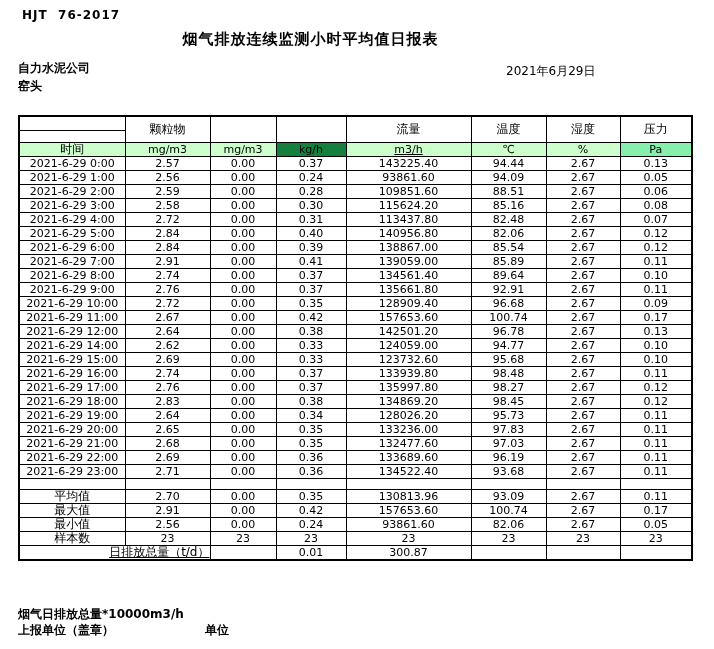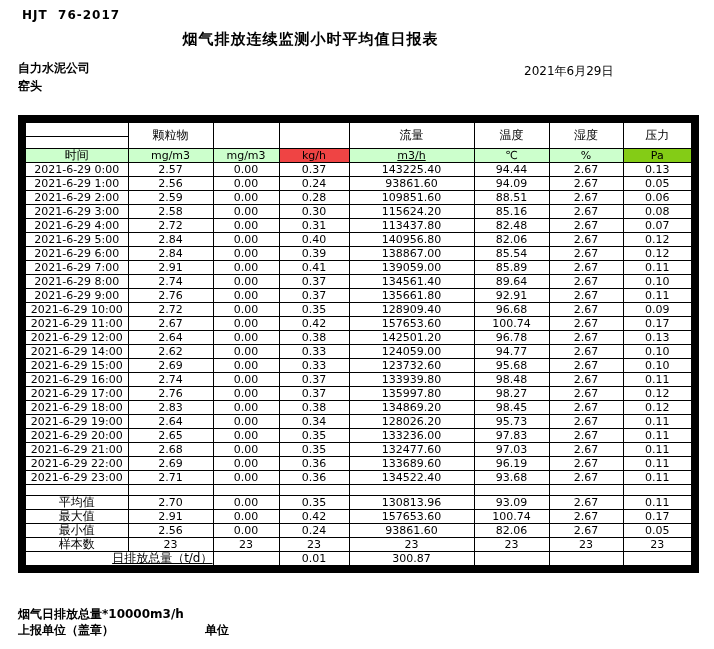--- a/index.html
+++ b/index.html
@@ -6,24 +6,24 @@
   body{
     width:714px;height:649px;background:#ffffff;position:relative;
     font-family:"DejaVu Sans","Liberation Sans",sans-serif;color:#000;
     -webkit-font-smoothing:none;
   }
   .abs{position:absolute;}
   .doc-standard{left:22px;top:8px;font-size:12px;font-weight:bold;white-space:pre;letter-spacing:1px;}
   .doc-title{left:0;top:30px;width:621px;text-align:center;font-size:15px;font-weight:bold;letter-spacing:1px;}
   .company{left:18px;top:60px;font-size:12px;font-weight:bold;}
   .unit-name{left:18px;top:78px;font-size:12px;font-weight:bold;}
-  .report-date{left:524px;top:63px;font-size:12px;}
+  .report-date{left:506px;top:63px;font-size:12px;}
 
   .table-wrap{left:18px;top:115px;}
-  table{border-collapse:collapse;table-layout:fixed;width:673px;border:8px solid #000000;}
+  table{border-collapse:collapse;table-layout:fixed;width:673px;border:2px solid #000000;}
   th,td{
     border:1px solid #000;padding:0;margin:0;text-align:center;vertical-align:middle;
     font-size:11px;font-weight:normal;line-height:13px;overflow:hidden;white-space:nowrap;
   }
   thead tr.group th{height:25px;font-size:12px;}
   th.time-head{position:relative;}
   th.time-head .split{position:absolute;left:-1px;right:-1px;top:50%;border-top:1px solid #000;height:0;}
   tr.units td{height:12px;}
   tr.units td.time-col{font-size:12px;}
   tbody td{height:13px;}
@@ -68,25 +68,25 @@
         <th></th>
         <th>流量</th>
         <th>温度</th>
         <th>湿度</th>
         <th>压力</th>
       </tr>
       <tr class="units">
         <td class="time-col" style="background: rgb(204, 255, 204);">时间</td>
         <td style="background: rgb(204, 255, 204);">mg/m3</td>
         <td style="background: rgb(204, 255, 204);">mg/m3</td>
-        <td style="background: #ef4444;">kg/h</td>
+        <td style="background: #15803d;">kg/h</td>
         <td style="background: rgb(204, 255, 204); text-decoration: underline;">m3/h</td>
         <td style="background: rgb(204, 255, 204);">℃</td>
         <td style="background: rgb(204, 255, 204);">%</td>
-        <td style="background: #84cc16;">Pa</td>
+        <td style="background: #86efac;">Pa</td>
       </tr>
     </thead>
     <tbody>
         <tr>
           <td class="time-col">2021-6-29 0:00</td>
           <td>2.57</td>
           <td>0.00</td>
           <td>0.37</td>
           <td>143225.40</td>
           <td>94.44</td>

